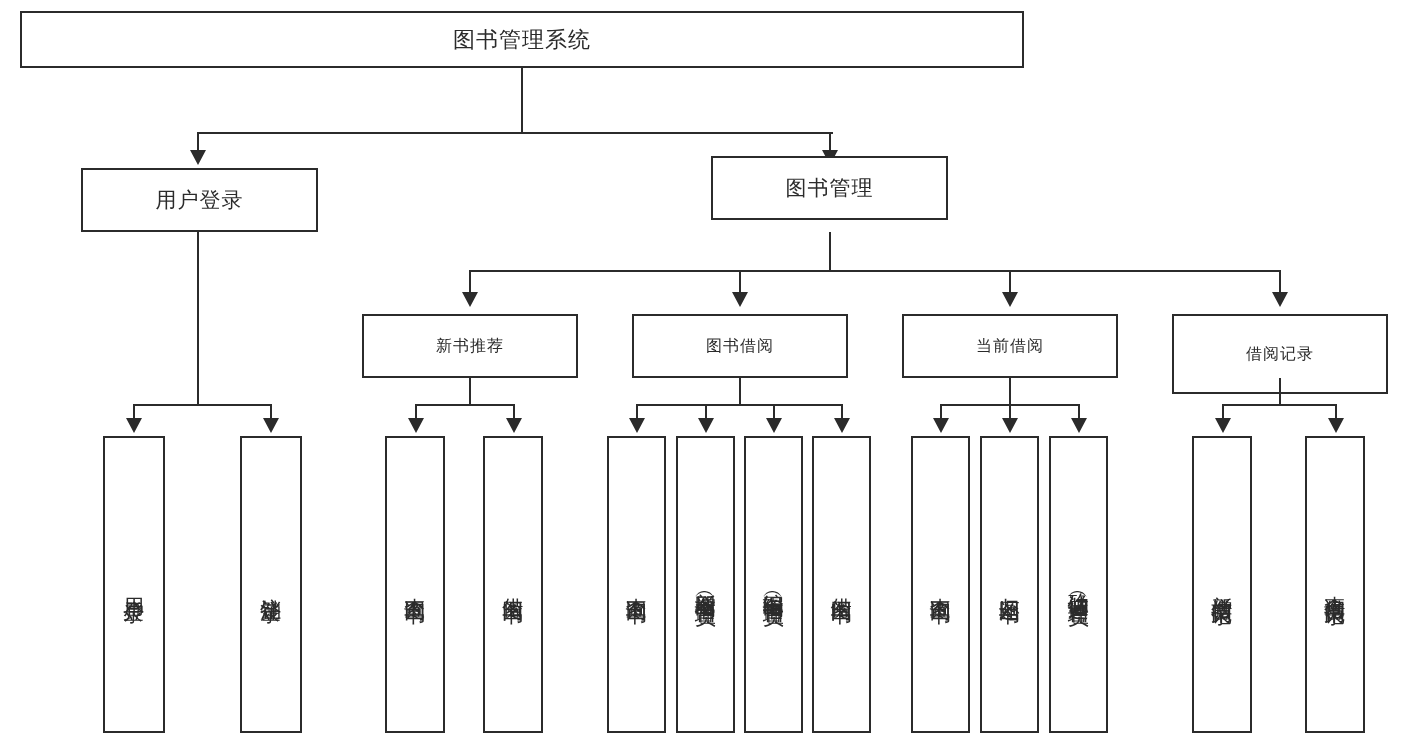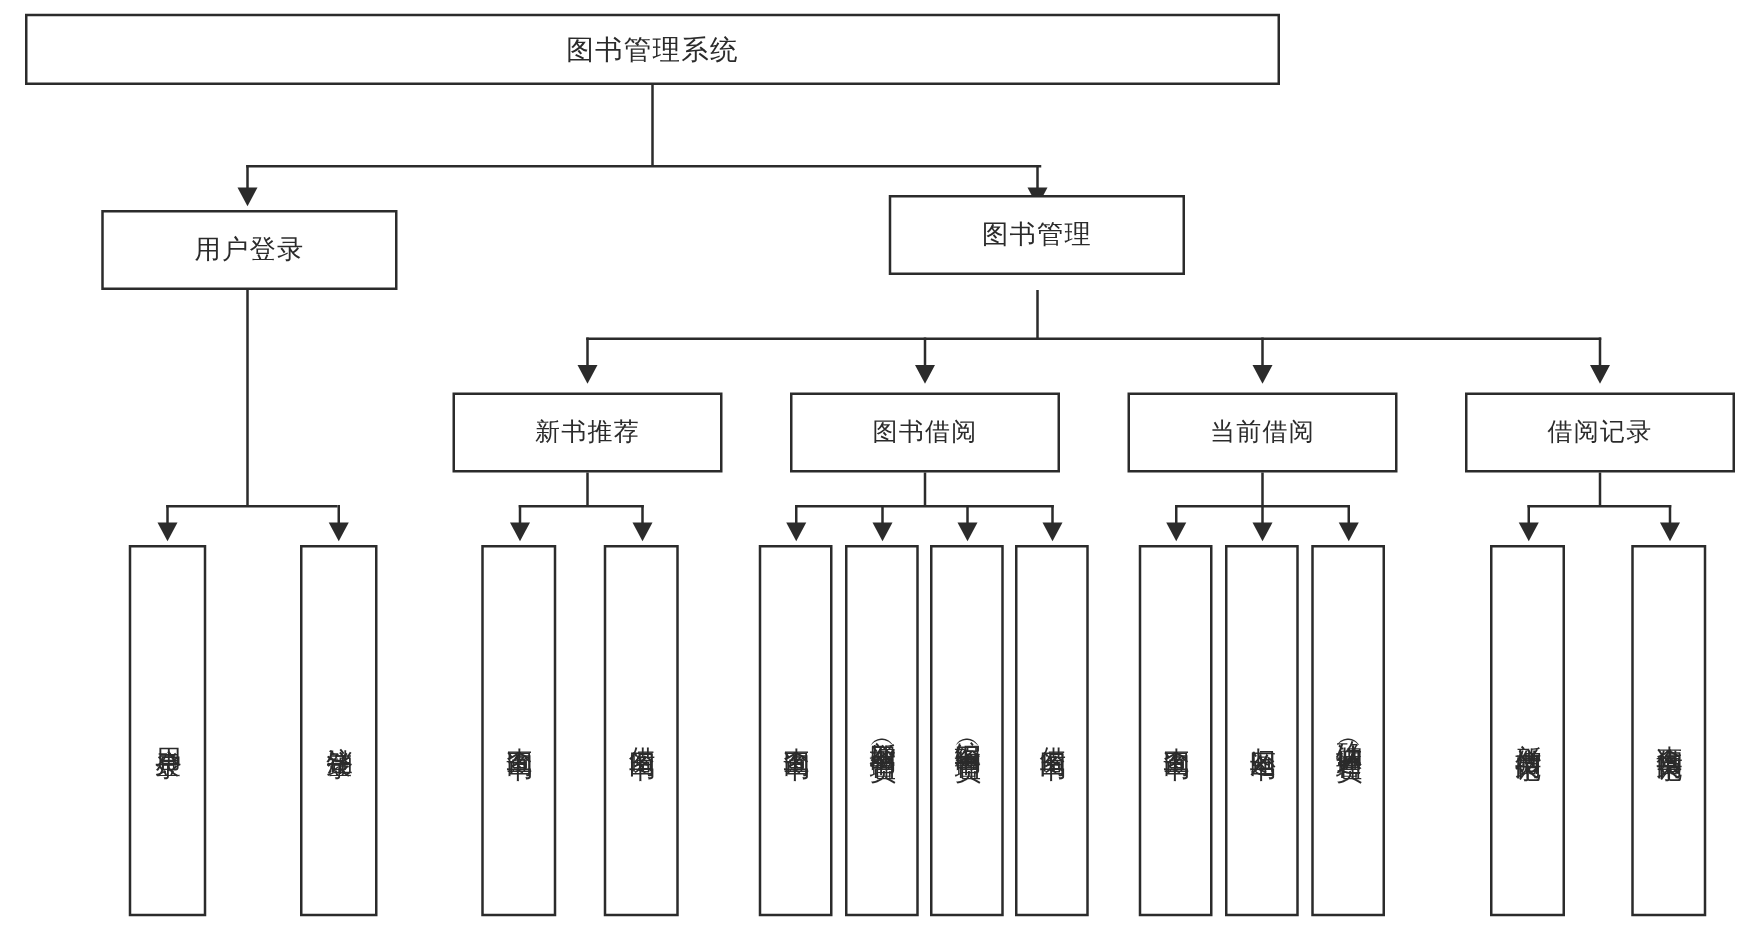--- a/index.html
+++ b/index.html
@@ -10,21 +10,21 @@
   
   .node{position:absolute;box-sizing:border-box;background:#ffffff;
         border:2px solid #2b2b2b;display:flex;align-items:center;
         justify-content:center;color:#2b2b2b;}
   .node .lbl{font-size:21px;line-height:1.15;letter-spacing:1px;
              white-space:nowrap;color:#2b2b2b;}
 
   
   .lv0 .lbl{font-size:22px;}
   .lv1 .lbl{font-size:21px;}
-  .lv2 .lbl{font-size:20px;}
+  .lv2 .lbl{font-size:16px;}
 
   
   .leaf{position:absolute;box-sizing:border-box;background:#ffffff;
         border:2px solid #2b2b2b;display:flex;align-items:center;
         justify-content:center;padding:6px 0;overflow:hidden;}
   .leaf .vlbl{writing-mode:vertical-rl;text-orientation:upright;
               font-size:21px;line-height:1.22;letter-spacing:2px;
               color:#2b2b2b;white-space:nowrap;}
 
   
@@ -88,21 +88,21 @@
 
   <div class="node lv2" style="left:362px;top:314px;width:216px;height:64px;">
     <span class="lbl">新书推荐</span>
   </div>
   <div class="node lv2" style="left:632px;top:314px;width:216px;height:64px;">
     <span class="lbl">图书借阅</span>
   </div>
   <div class="node lv2" style="left:902px;top:314px;width:216px;height:64px;">
     <span class="lbl">当前借阅</span>
   </div>
-  <div class="node lv2" style="left:1172px;top:314px;width:216px;height:64px;">
+  <div class="node lv2" style="left:1172px;top:314px;width:216px;height:80px;">
     <span class="lbl">借阅记录</span>
   </div>
 
   <div class="vline" style="left:469px;top:378px;width:2px;height:27px;"></div>
   <div class="hline" style="left:415px;top:404px;width:100px;height:2px;"></div>
   <div class="vline" style="left:415px;top:404px;width:2px;height:16px;"></div>
   <div class="arrow" style="left:408px;top:418px;"></div>
   <div class="vline" style="left:513px;top:404px;width:2px;height:16px;"></div>
   <div class="arrow" style="left:506px;top:418px;"></div>
 

